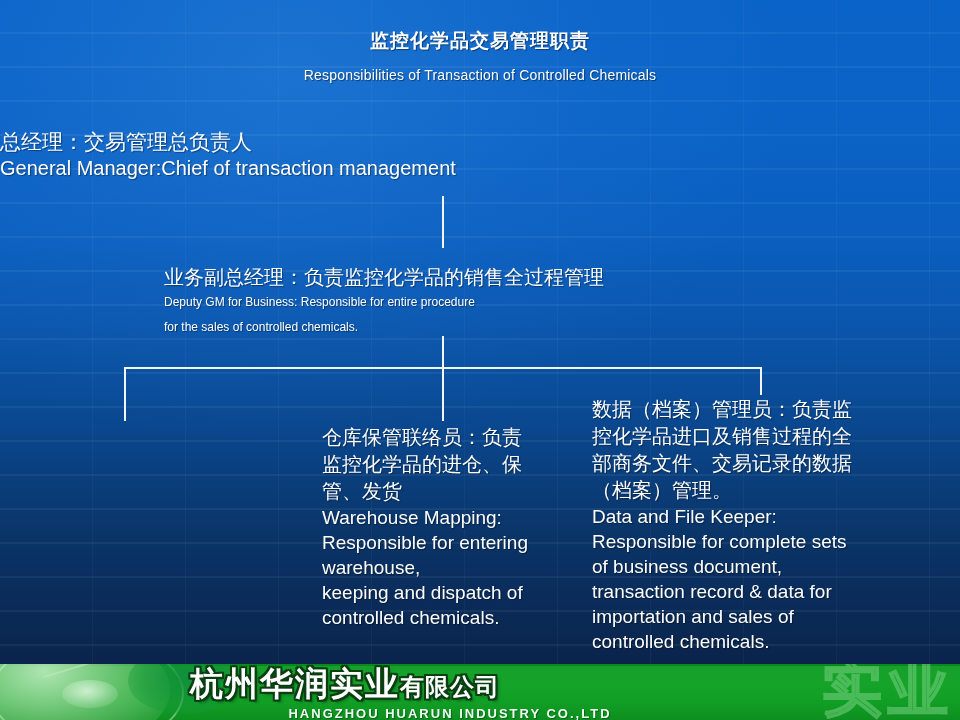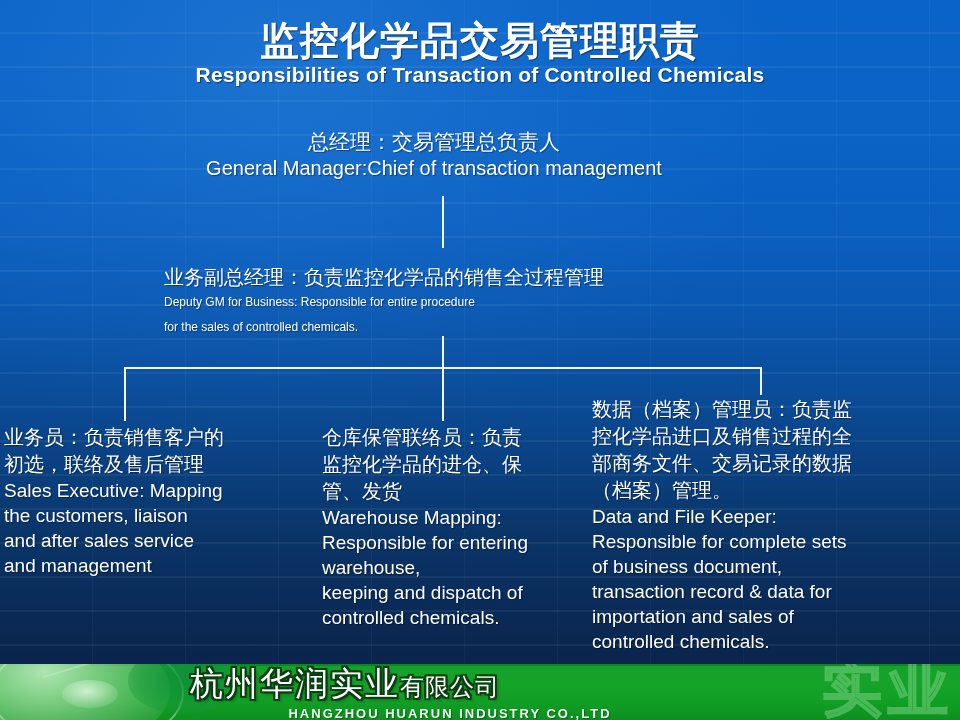--- a/index.html
+++ b/index.html
@@ -63,29 +63,29 @@
 
   
   #title-block {
     position: absolute;
     left: 0; top: 24px;
     width: 960px;
     text-align: center;
     color: #ffffff;
   }
   #title-cn {
-    font-size: 39px;
+    font-size: 19px;
     font-weight: bold;
     letter-spacing: 1px;
     line-height: 34px;
     text-shadow: 1px 1px 1px rgba(0,0,0,0.45);
   }
   #title-en {
-    font-size: 21px;
-    font-weight: bold;
+    font-size: 14px;
+    font-weight: normal;
     line-height: 28px;
     letter-spacing: 0.2px;
     margin-top: 3px;
     text-shadow: 1px 1px 1px rgba(0,0,0,0.45);
   }
 
   
   .node {
     position: absolute;
     color: #ffffff;
@@ -98,22 +98,21 @@
   }
   .line-en {
     font-size: 19px;
     line-height: 24px;
     white-space: pre;
   }
 
   #node-gm {
     left: 0; top: 128px;
     width: 836px;
-    text-align: center;
-    padding-left: 16px;
+    text-align: left;
   }
   #node-gm .line-cn { font-size: 21px; line-height: 27px; }
   #node-gm .line-en { font-size: 20px; line-height: 26px; }
 
   #node-deputy {
     left: 164px; top: 264px;
     width: 700px;
     text-align: left;
   }
   #node-deputy .line-cn { font-size: 20px; line-height: 26px; }
@@ -211,21 +210,21 @@
     white-space: nowrap;
     line-height: 62px;
   }
   #footer-logo {
     position: absolute;
     left: 190px; top: 3px;
     width: 560px;
   }
   #footer-logo-cn {
     font-size: 33px;
-    font-weight: normal;
+    font-weight: bold;
     letter-spacing: 2px;
     color: #ffffff;
     line-height: 34px;
     text-shadow:
        2px 0 0 #0a3f12, -2px 0 0 #0a3f12,
        0 2px 0 #0a3f12, 0 -2px 0 #0a3f12,
        2px 2px 0 #0a3f12, -2px 2px 0 #0a3f12,
        2px -2px 0 #0a3f12, -2px -2px 0 #0a3f12,
        3px 3px 3px rgba(0,0,0,0.35);
     white-space: nowrap;
@@ -268,28 +267,20 @@
     <div class="line-cn">总经理：交易管理总负责人</div>
     <div class="line-en">General Manager:Chief of transaction management</div>
   </div>
 
   <div class="node" id="node-deputy">
     <div class="line-cn">业务副总经理：负责监控化学品的销售全过程管理</div>
     <div class="line-en">Deputy GM for Business: Responsible for entire procedure</div>
     <div class="line-en">for the sales of controlled chemicals.</div>
   </div>
 
-  <div class="node" id="node-sales">
-    <div class="line-cn">业务员：负责销售客户的</div>
-    <div class="line-cn">初选，联络及售后管理</div>
-    <div class="line-en">Sales Executive: Mapping</div>
-    <div class="line-en">the customers, liaison</div>
-    <div class="line-en">and after sales service</div>
-    <div class="line-en">and management</div>
-  </div>
 
   <div class="node" id="node-warehouse">
     <div class="line-cn">仓库保管联络员：负责</div>
     <div class="line-cn">监控化学品的进仓、保</div>
     <div class="line-cn">管、发货</div>
     <div class="line-en">Warehouse Mapping:</div>
     <div class="line-en">Responsible for entering</div>
     <div class="line-en">warehouse,</div>
     <div class="line-en">keeping and dispatch of</div>
     <div class="line-en">controlled chemicals.</div>

